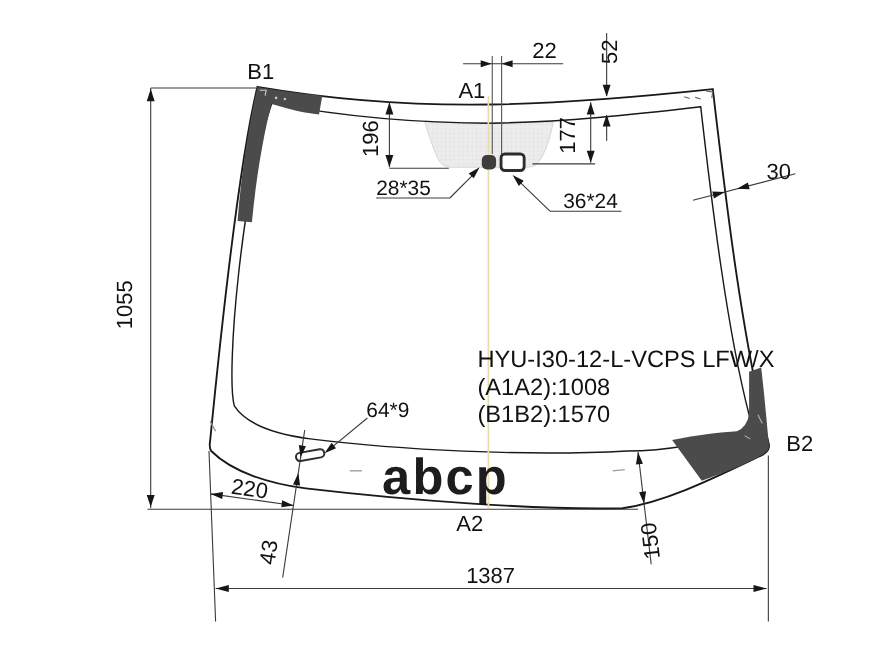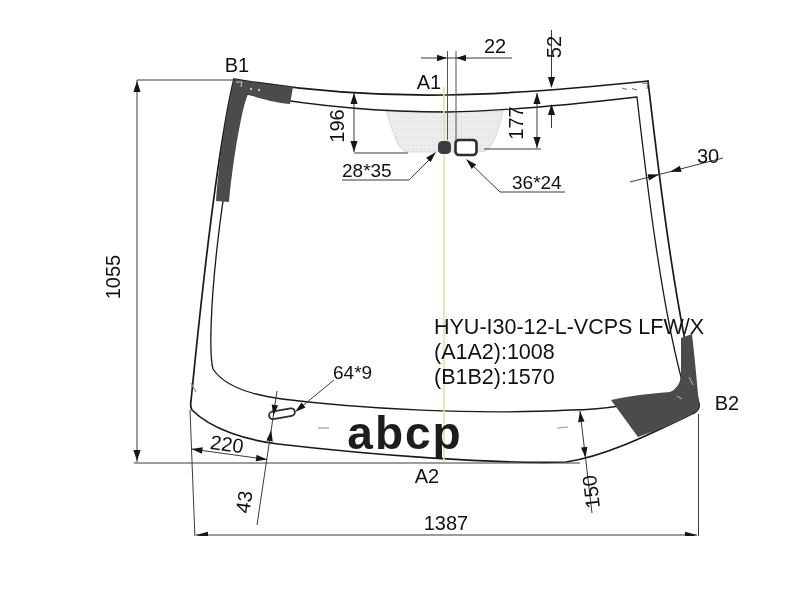--- a/index.html
+++ b/index.html
@@ -1,16 +1,16 @@
 <!DOCTYPE html>
 <html><head>
 <meta charset="utf-8">
 <style>
   html,body{margin:0;padding:0;background:#ffffff;}
-  .stage{position:relative;width:800px;height:536px;background:#fff;overflow:hidden;
+  .stage{position:relative;width:800px;height:600px;background:#fff;overflow:hidden;
          font-family:"Liberation Sans", sans-serif;}
   svg{display:block;}
   text{font-family:"Liberation Sans", sans-serif;fill:#111;}
   .dim{font-size:20px;}
   .lbl{font-size:20px;}
   .title{font-size:21.5px;}
   .mark{font-size:19px;}
   .wm{font-size:46px;font-weight:800;letter-spacing:2px;opacity:.95;}
 </style>
 </head>

